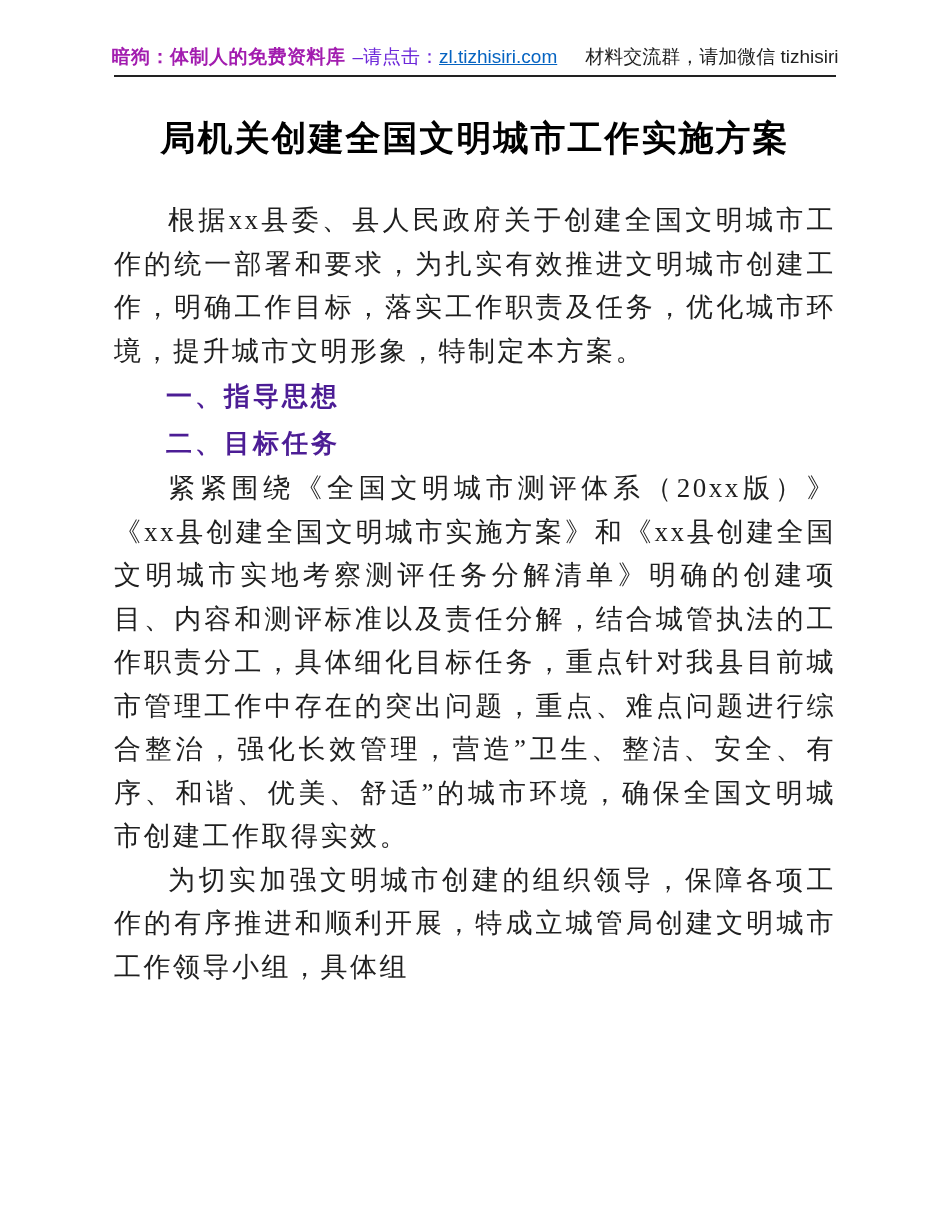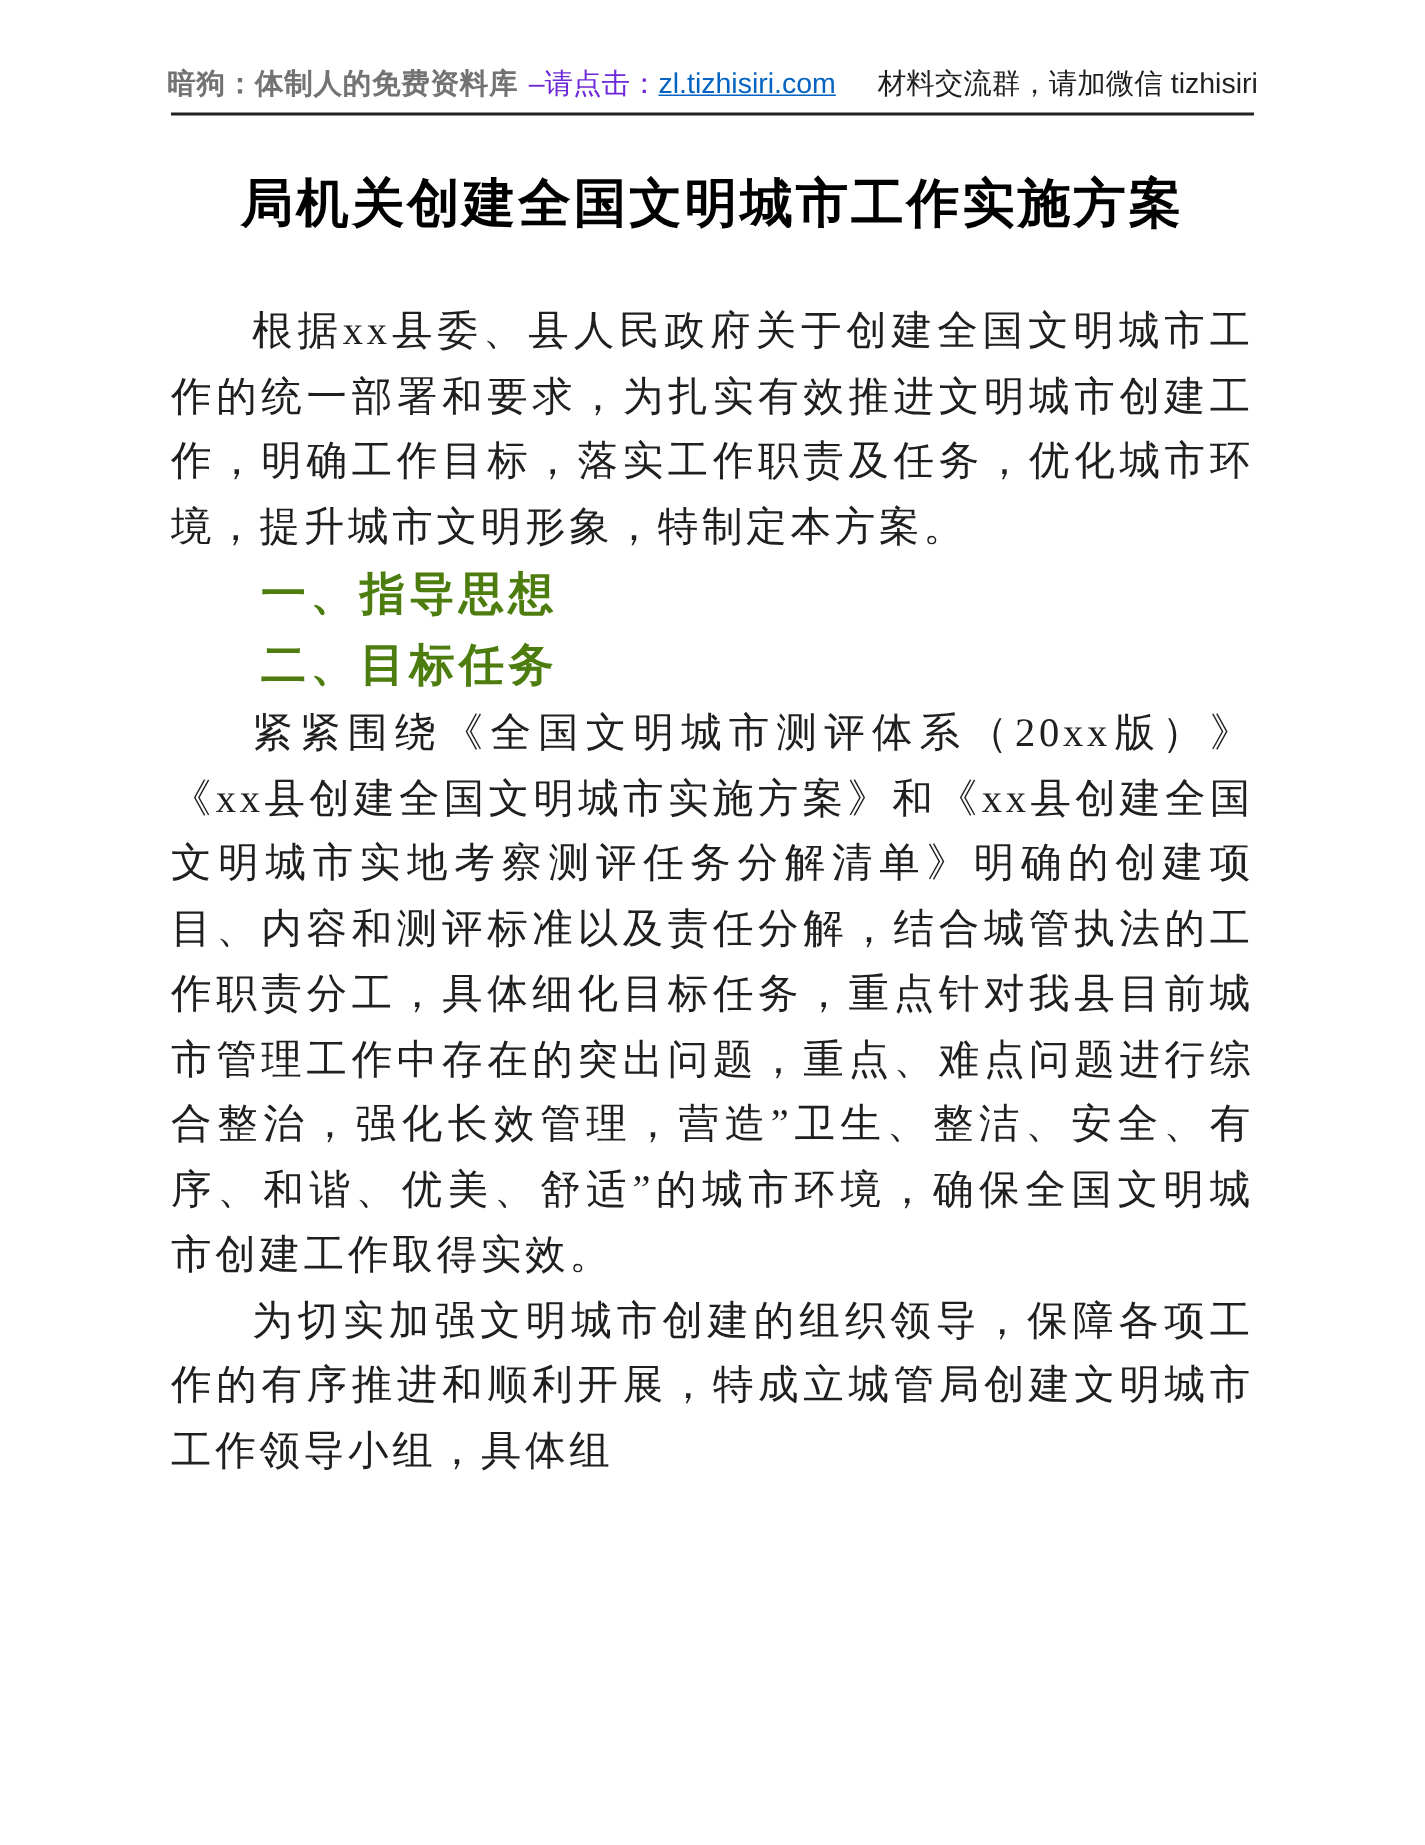--- a/index.html
+++ b/index.html
@@ -25,21 +25,21 @@
     display: flex;
     justify-content: center;
     align-items: baseline;
     white-space: nowrap;
     font-size: 19px;
     line-height: 26px;
     padding-bottom: 5px;
     border-bottom: 2px solid #222222;
   }
   .promo-red {
-    color: #737373;
+    color: #a21caf;
     font-weight: bold;
     letter-spacing: 0.5px;
   }
   .promo-dash {
     color: #6d28d9;
     margin-left: 7px;
   }
   .promo-link {
     color: #0563c1;
     text-decoration: underline;
@@ -48,21 +48,21 @@
   .promo-note {
     color: #1f1f1f;
     margin-left: 28px;
   }
 
   
   .doc-title {
     margin: 38px auto 0;
     width: 760px;
     text-align: center;
-    font-family: Liberation Mono, monospace;
+    font-family: Liberation Sans, sans-serif;
     font-weight: bold;
     color: #000000;
     font-size: 35px;
     line-height: 46px;
     letter-spacing: 2px;
   }
 
   
   .doc {
     width: 722px;
@@ -75,22 +75,22 @@
     line-height: 43.5px;
     letter-spacing: 2.5px;
     color: #1f1f1f;
     text-indent: 2em;
     text-align: justify;
   }
   .doc h2 {
     margin: 0;
     font-family: Liberation Serif, serif;
     font-weight: bold;
-    color: #4d7c0f;
-    font-size: 30px;
+    color: #4c1d95;
+    font-size: 26px;
     line-height: 47px;
     letter-spacing: 3px;
     text-indent: 2em;
   }
 </style>
 </head>
 <body>
 
 <div class="header-wrap">
   <div class="header-line">

